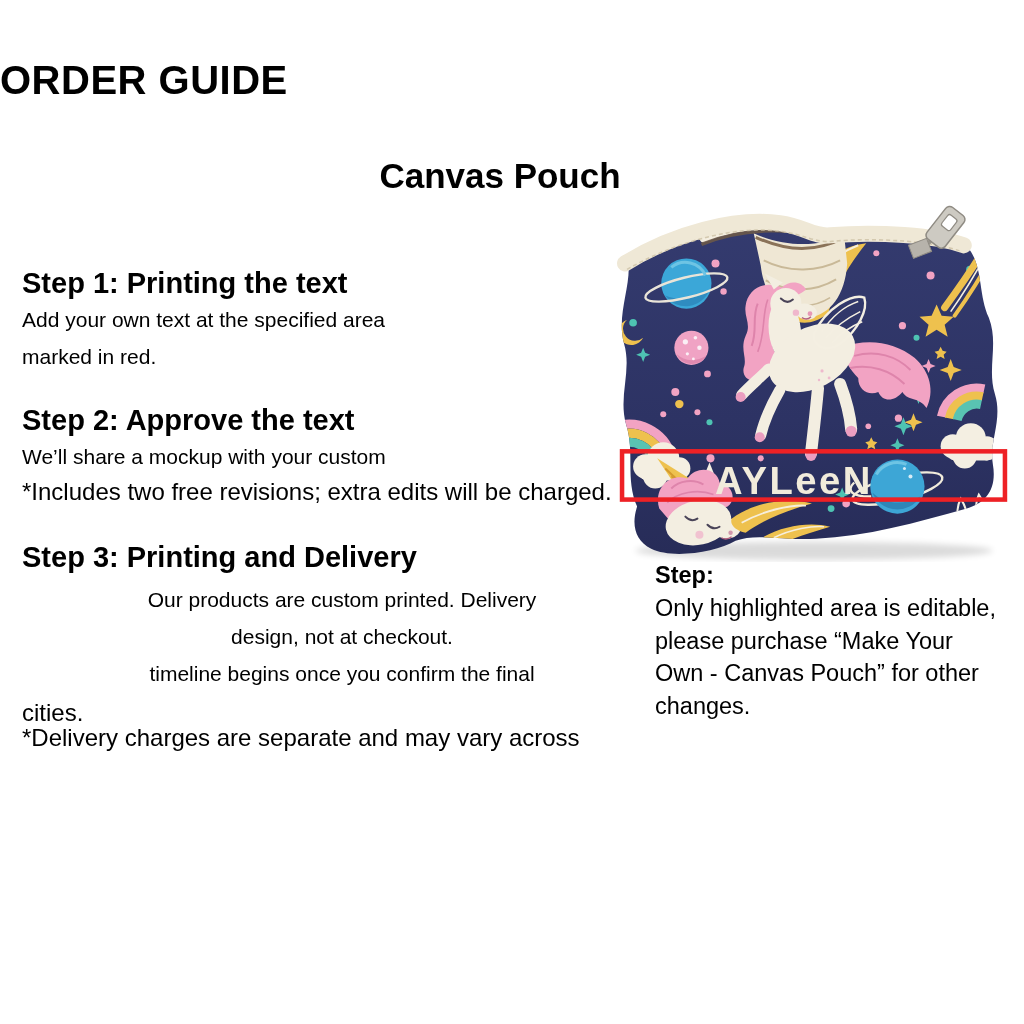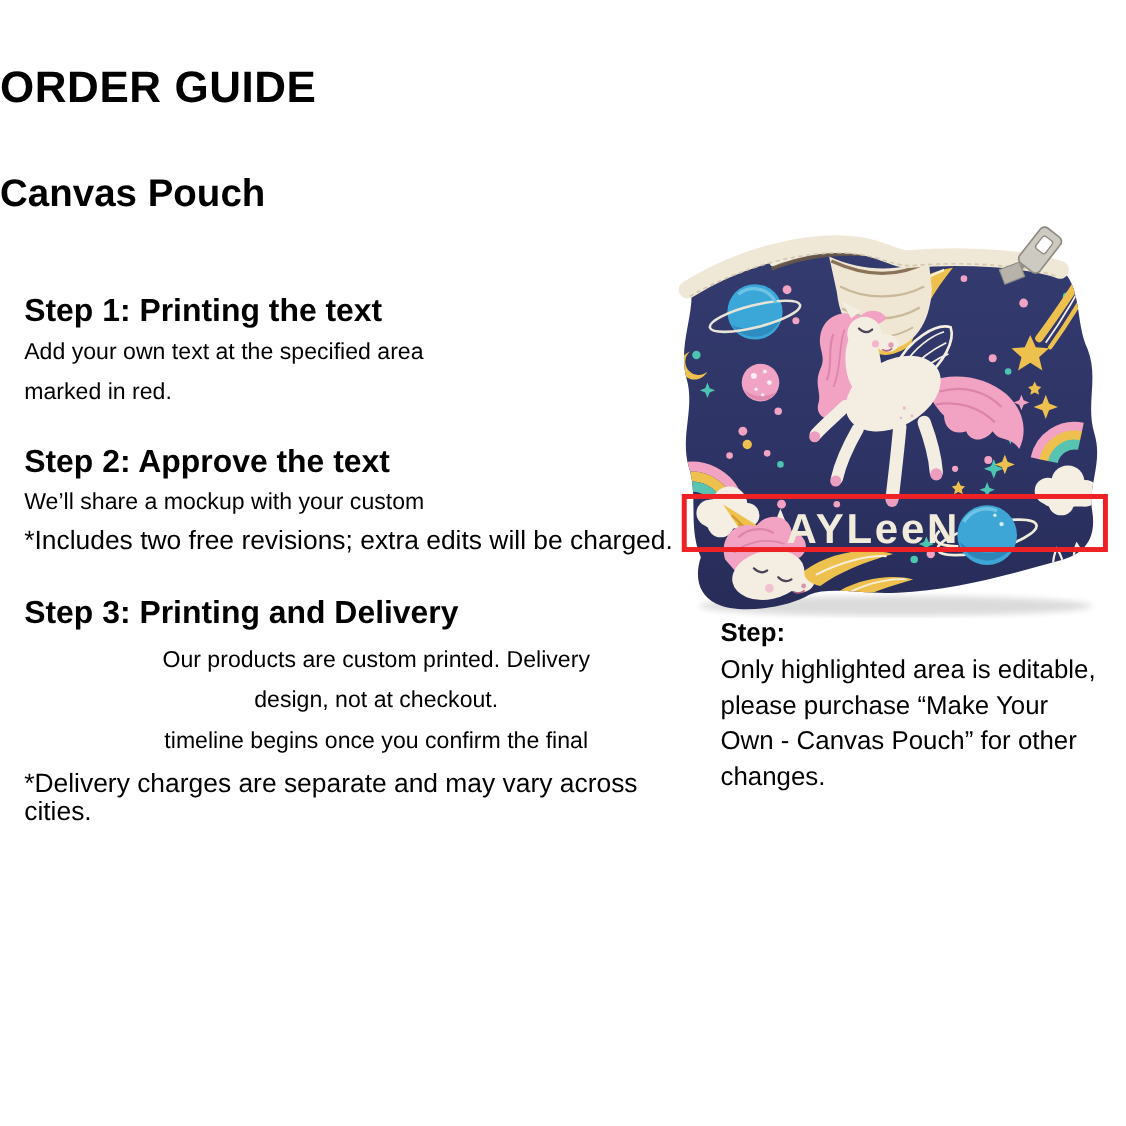--- a/index.html
+++ b/index.html
@@ -5,21 +5,21 @@
   html,body{margin:0;padding:0;}
   body{
     width:1024px;height:1024px;background:#ffffff;position:relative;
     font-family:"Liberation Sans", sans-serif;color:#000;overflow:hidden;
   }
   .page-title{
     position:absolute;top:58px;left:0;width:1000px;
     font-size:40px;font-weight:bold;letter-spacing:0.5px;
   }
   .page-subtitle{
-    position:absolute;top:156px;left:0;width:1000px;text-align:left;
+    position:absolute;top:156px;left:0;width:1000px;text-align:center;
     font-size:35px;font-weight:bold;
   }
   .steps{position:absolute;left:22px;top:266px;width:640px;}
   .step-heading{font-size:29px;font-weight:bold;line-height:35px;white-space:nowrap;}
   .step-line{font-size:21px;line-height:37px;white-space:nowrap;}
   .fine-line{font-size:24px;line-height:25px;white-space:nowrap;}
   .step-2{margin-top:28px;}
   .step-3{margin-top:36px;}
   .step-body{margin-top:0;}
   .step-3 .step-body{margin-top:6px;text-align:center;}
@@ -55,22 +55,22 @@
     </div>
   </section>
   <section class="step step-3">
     <div class="step-heading">Step 3: Printing and Delivery</div>
     <div class="step-body">
       <div class="step-line">Our products are custom printed. Delivery</div>
       <div class="step-line">design, not at checkout.</div>
       <div class="step-line">timeline begins once you confirm the final</div>
     </div>
     <div class="fine-print">
+      <div class="fine-line">cities.</div>
       <div class="fine-line">*Delivery charges are separate and may vary across</div>
-      <div class="fine-line">cities.</div>
     </div>
   </section>
 </div>
 
 <div class="note">
   <div class="note-heading">Step:</div>
   <div class="note-line">Only highlighted area is editable,</div>
   <div class="note-line">please purchase “Make Your</div>
   <div class="note-line">Own - Canvas Pouch” for other</div>
   <div class="note-line">changes.</div>

